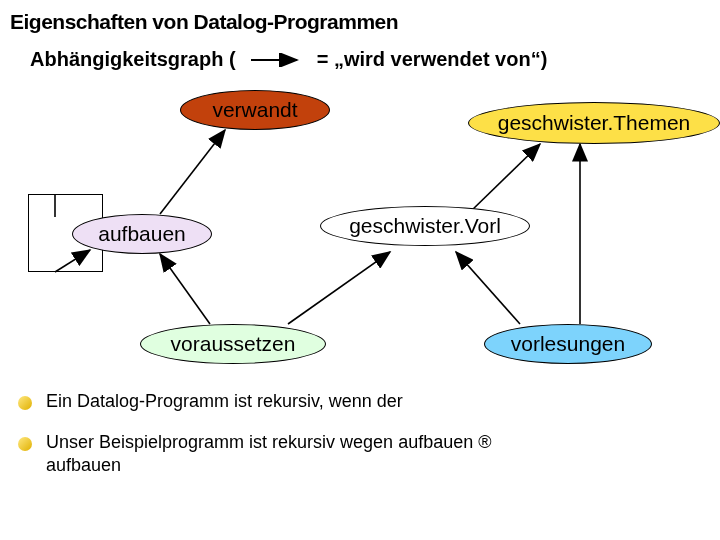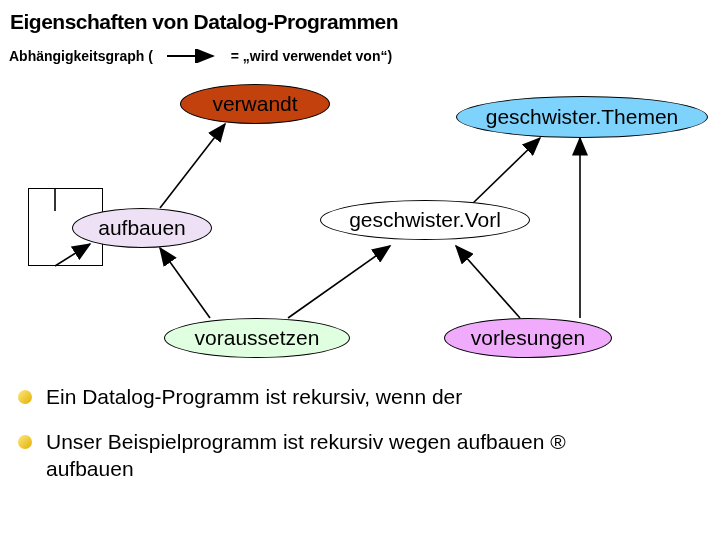--- a/index.html
+++ b/index.html
@@ -12,22 +12,22 @@
     overflow: hidden;
   }
   .title {
     font-weight: bold;
     font-size: 21px;
     padding: 10px 10px 0 10px;
     letter-spacing: -0.5px;
   }
   .subtitle {
     font-weight: bold;
-    font-size: 14px;
-    padding: 14px 0 0 9px;
+    font-size: 20px;
+    padding: 14px 0 0 30px;
   }
   .subtitle .arrow-inline {
     display: inline-block;
     vertical-align: middle;
     margin: 0 8px;
   }
   .graph {
     position: relative;
     width: 100%;
     height: 310px;
@@ -37,46 +37,46 @@
     border: 1.5px solid #000;
     border-radius: 50%;
     font-size: 21px;
     display: flex;
     align-items: center;
     justify-content: center;
     padding: 6px 0;
     background: #fff;
   }
   .n-verwandt          { left: 180px; top:  18px; width: 150px; height: 40px; background: #c2410c; }
-  .n-geschwisterThemen { left: 456px; top:  30px; width: 252px; height: 42px; background: #7dd3fc; }
+  .n-geschwisterThemen { left: 468px; top:  30px; width: 252px; height: 42px; background: #fde047; }
   .n-aufbauen          { left:  72px; top: 142px; width: 140px; height: 40px; background: #eee0f5; }
   .n-geschwisterVorl   { left: 320px; top: 134px; width: 210px; height: 40px; background: #fff; }
-  .n-voraussetzen      { left: 164px; top: 252px; width: 186px; height: 40px; background: #e0ffe0; }
-  .n-vorlesungen       { left: 444px; top: 252px; width: 168px; height: 40px; background: #f0abfc; }
+  .n-voraussetzen      { left: 140px; top: 252px; width: 186px; height: 40px; background: #e0ffe0; }
+  .n-vorlesungen       { left: 484px; top: 252px; width: 168px; height: 40px; background: #7dd3fc; }
 
   .selfbox {
     position: absolute;
     left: 28px;
     top: 122px;
     width: 75px;
     height: 78px;
     border: 1.5px solid #000;
     background: #fff;
   }
 
   svg.edges {
     position: absolute;
     left: 0; top: 0;
     width: 720px; height: 310px;
     pointer-events: none;
   }
 
   .bullets {
     padding: 8px 18px 0 46px;
-    font-size: 21px;
+    font-size: 18px;
     line-height: 1.28;
   }
   .bullet {
     position: relative;
     padding-left: 0;
     margin-bottom: 18px;
   }
   .bullet::before {
     content: "";
     position: absolute;

